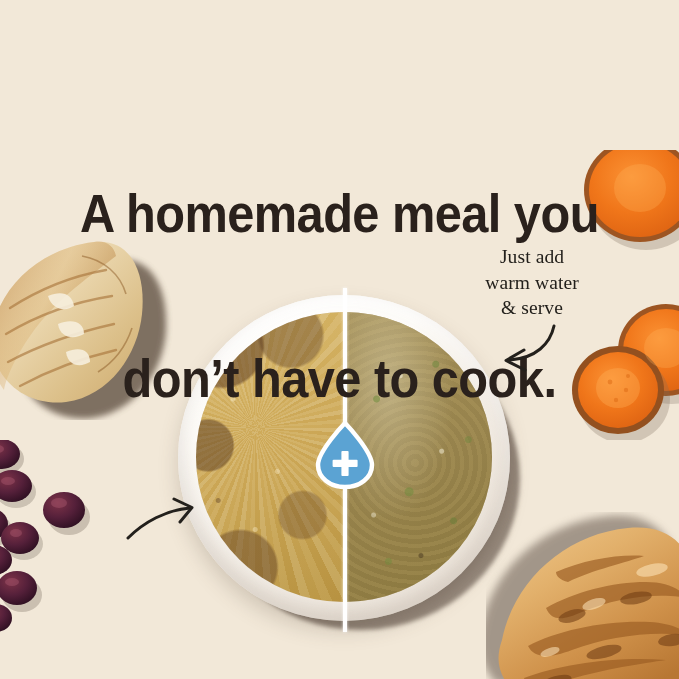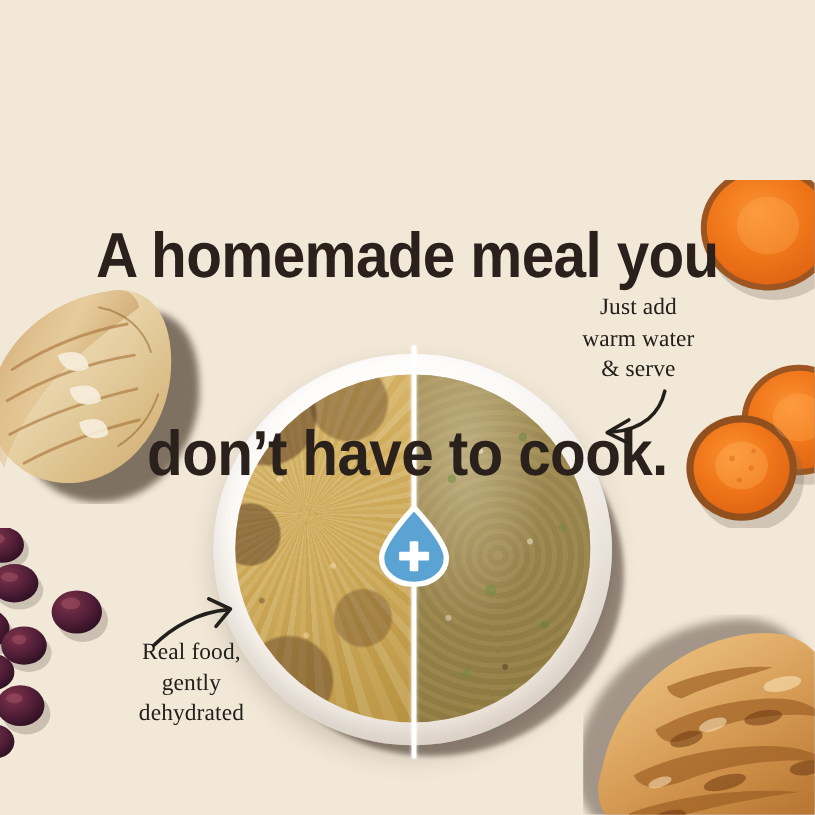--- a/index.html
+++ b/index.html
@@ -317,21 +317,18 @@
   </div>
 
   <div class="anno" id="anno-right">Just add
 warm water
 &amp; serve</div>
   <svg class="arrow" id="arrow-right" viewBox="0 0 90 62">
     <path d="M74 8 C 70 26, 56 40, 30 42" fill="none" stroke="#23201c" stroke-width="3" stroke-linecap="round"></path>
     <path d="M44 32 L 26 42.5 L 45 52" fill="none" stroke="#23201c" stroke-width="3" stroke-linecap="round" stroke-linejoin="round"></path>
   </svg>
 
-  <div class="anno" id="anno-left">Real food,
-gently
-dehydrated</div>
   <svg class="arrow" id="arrow-left" viewBox="0 0 84 52">
     <path d="M6 44 C 22 28, 44 16, 68 14" fill="none" stroke="#23201c" stroke-width="3" stroke-linecap="round"></path>
     <path d="M52 5 L 70 13.5 L 58 28" fill="none" stroke="#23201c" stroke-width="3" stroke-linecap="round" stroke-linejoin="round"></path>
   </svg>
 
 </div>
 
 </body></html>

